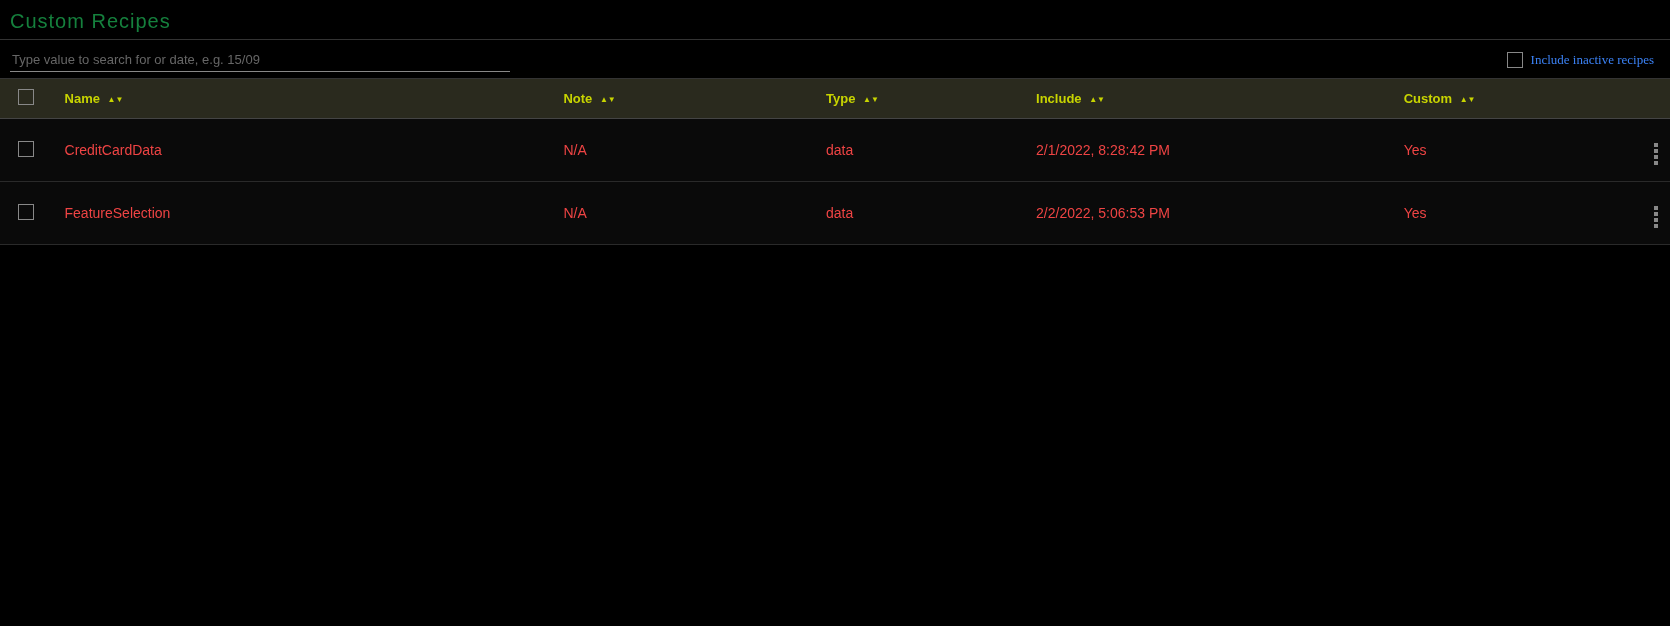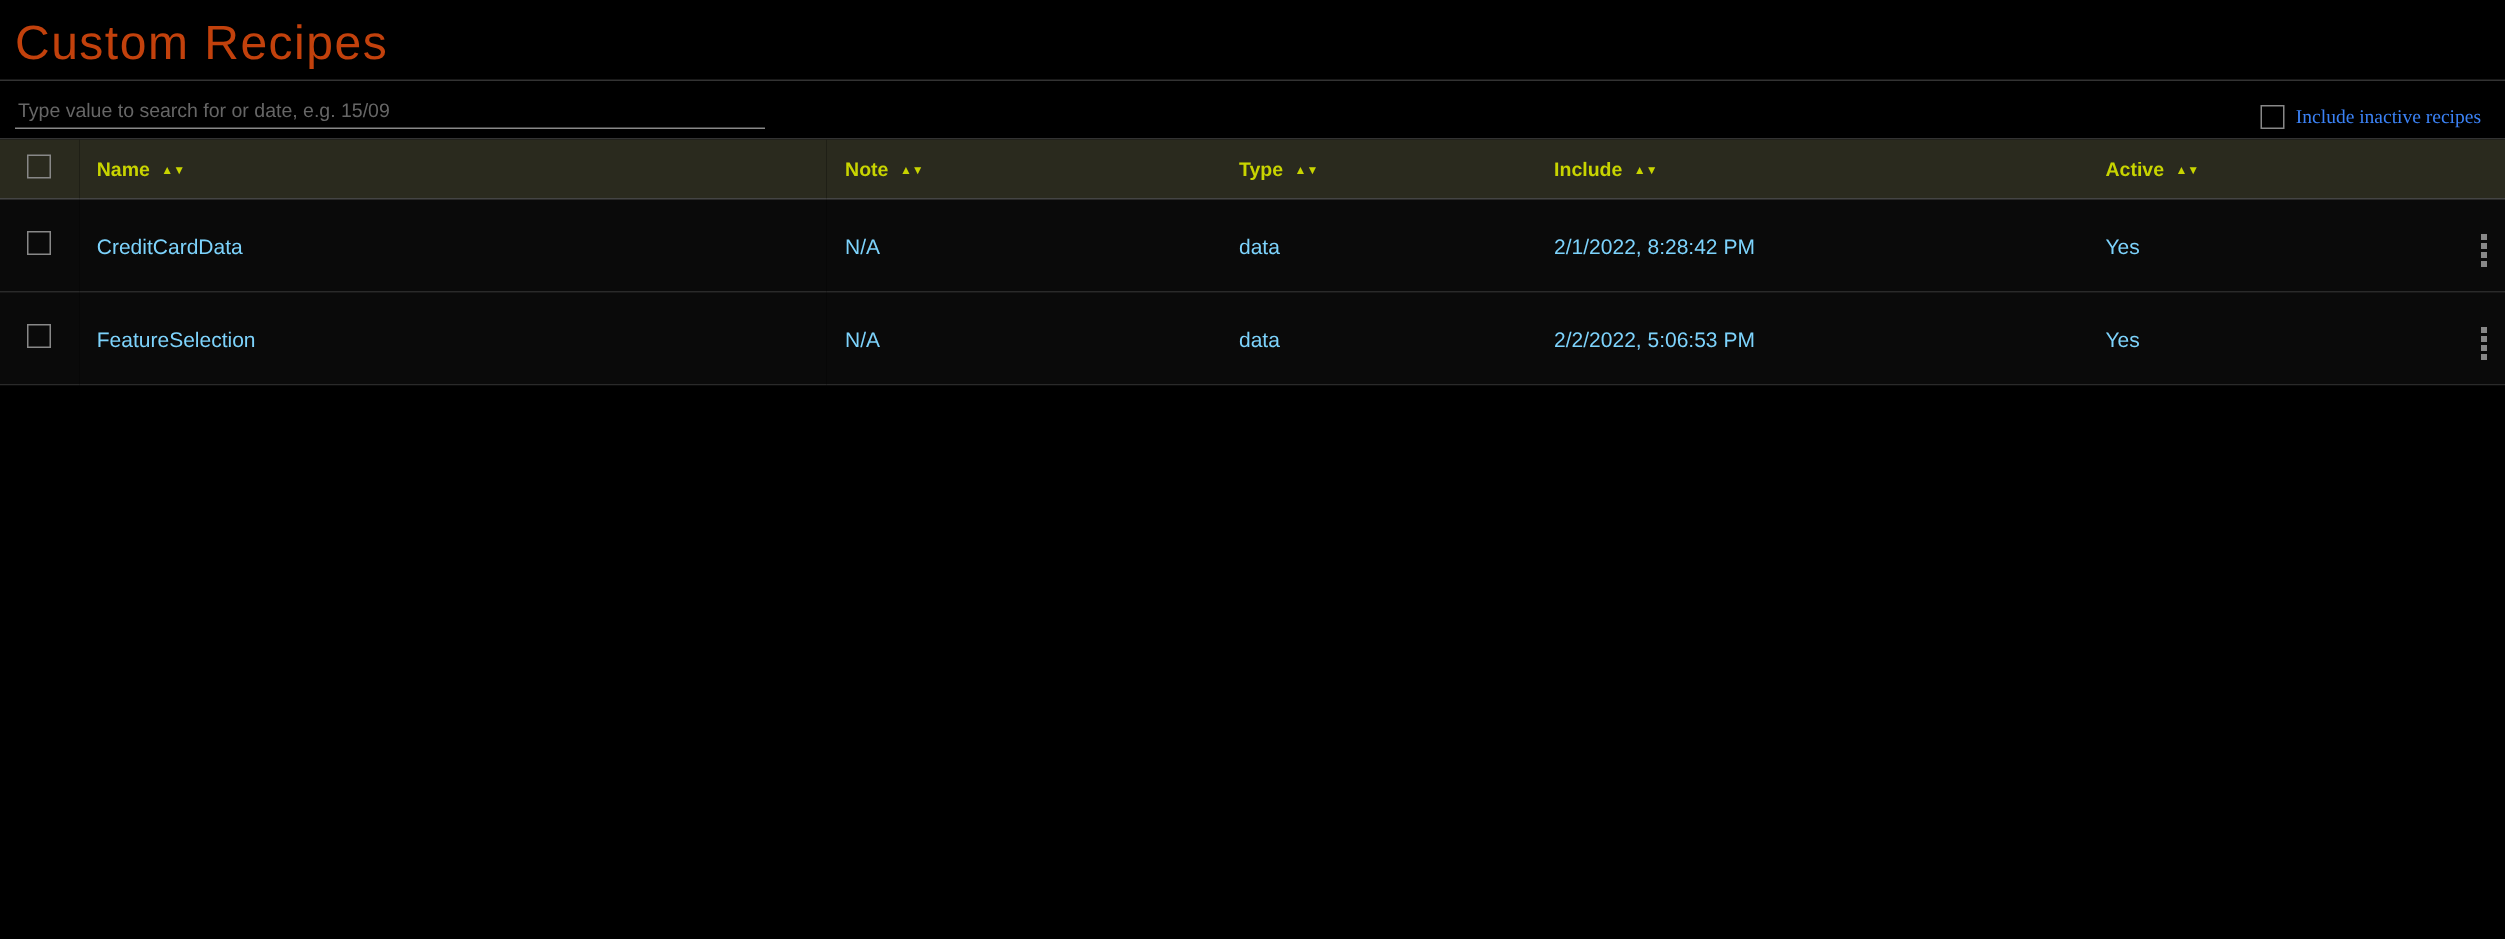--- a/index.html
+++ b/index.html
@@ -16,22 +16,22 @@
 
     .header {
       display: flex;
       align-items: center;
       justify-content: space-between;
       padding: 10px 16px 6px 10px;
       border-bottom: 1px solid #333;
     }
 
     .page-title {
-      color: #c2410c;
-      font-size: 32px;
+      color: #15803d;
+      font-size: 20px;
       font-weight: 300;
       letter-spacing: 1px;
     }
 
     .header-buttons {
       display: flex;
       gap: 10px;
       align-items: center;
     }
 
@@ -68,21 +68,21 @@
       gap: 6px;
       text-transform: uppercase;
     }
 
     .btn-official .pencil-icon-svg {
       font-size: 12px;
     }
 
     .toolbar {
       display: flex;
-      align-items: flex-end;
+      align-items: center;
       justify-content: space-between;
       padding: 8px 16px 6px 10px;
       border-bottom: 1px solid #333;
       gap: 16px;
     }
 
     .search-input {
       background: transparent;
       border: none;
       border-bottom: 1px solid #888;
@@ -164,21 +164,21 @@
     .th-active { width: 180px; }
     .th-actions { width: 30px; }
 
     tbody tr {
       border-bottom: 1px solid #2a2a2a;
       background: #0a0a0a;
     }
 
     tbody td {
       padding: 14px 12px;
-      color: #7dd3fc;
+      color: #ef4444;
       font-size: 14px;
     }
 
     .td-checkbox {
       text-align: center;
     }
 
     .row-checkbox {
       width: 16px;
       height: 16px;
@@ -249,21 +249,21 @@
         </th>
         <th class="th-type">
           <span>Type</span>
           <span class="sort-arrows">▲▼</span>
         </th>
         <th class="th-created">
           <span>Include</span>
           <span class="sort-arrows">▲▼</span>
         </th>
         <th class="th-active">
-          <span>Active</span>
+          <span>Custom</span>
           <span class="sort-arrows">▲▼</span>
         </th>
         <th class="th-actions"></th>
       </tr>
     </thead>
     <tbody id="table-body">
     <tr>
       <td class="td-checkbox">
         <span class="row-checkbox"></span>
       </td>

